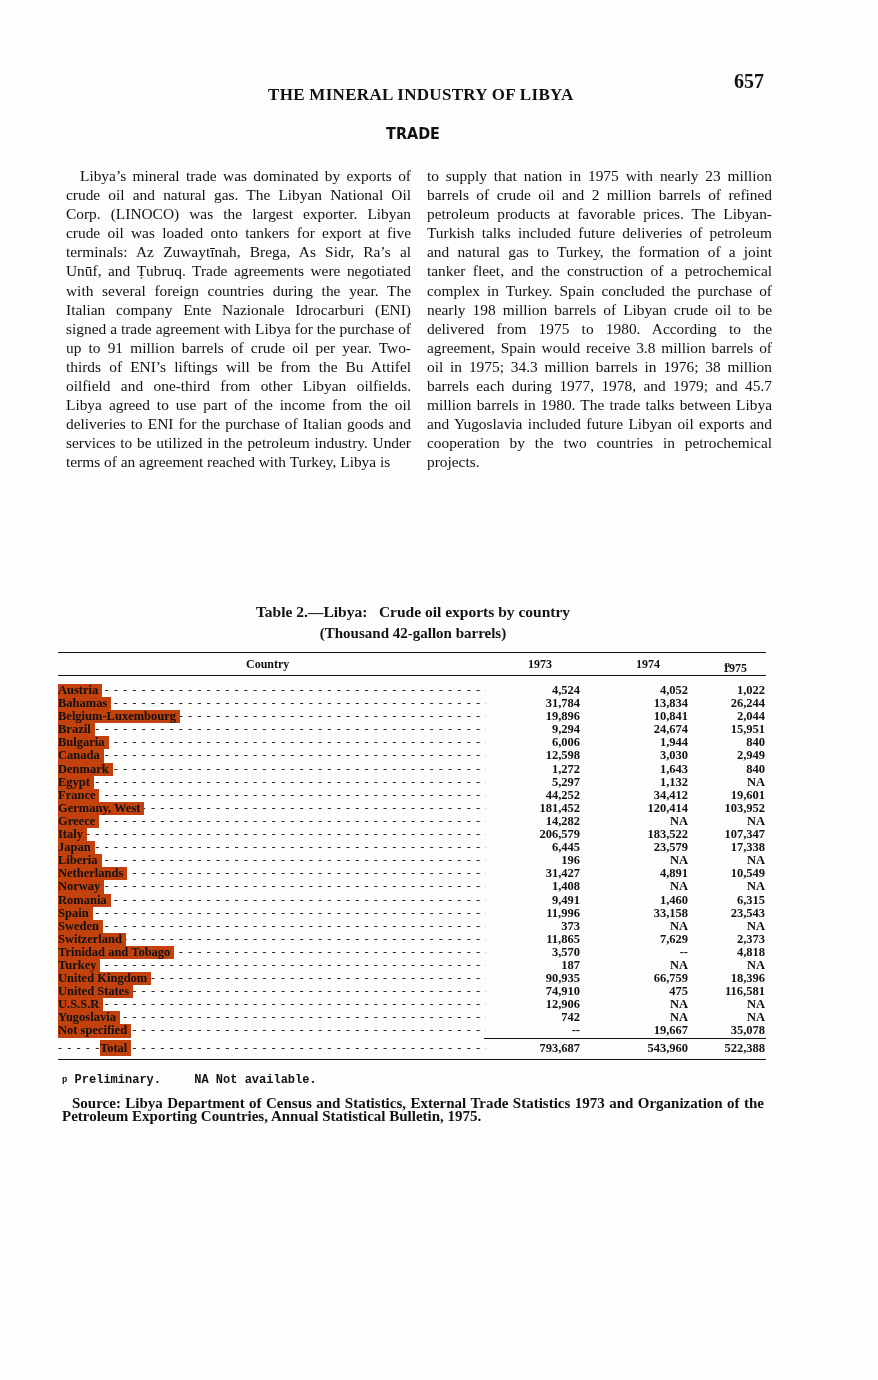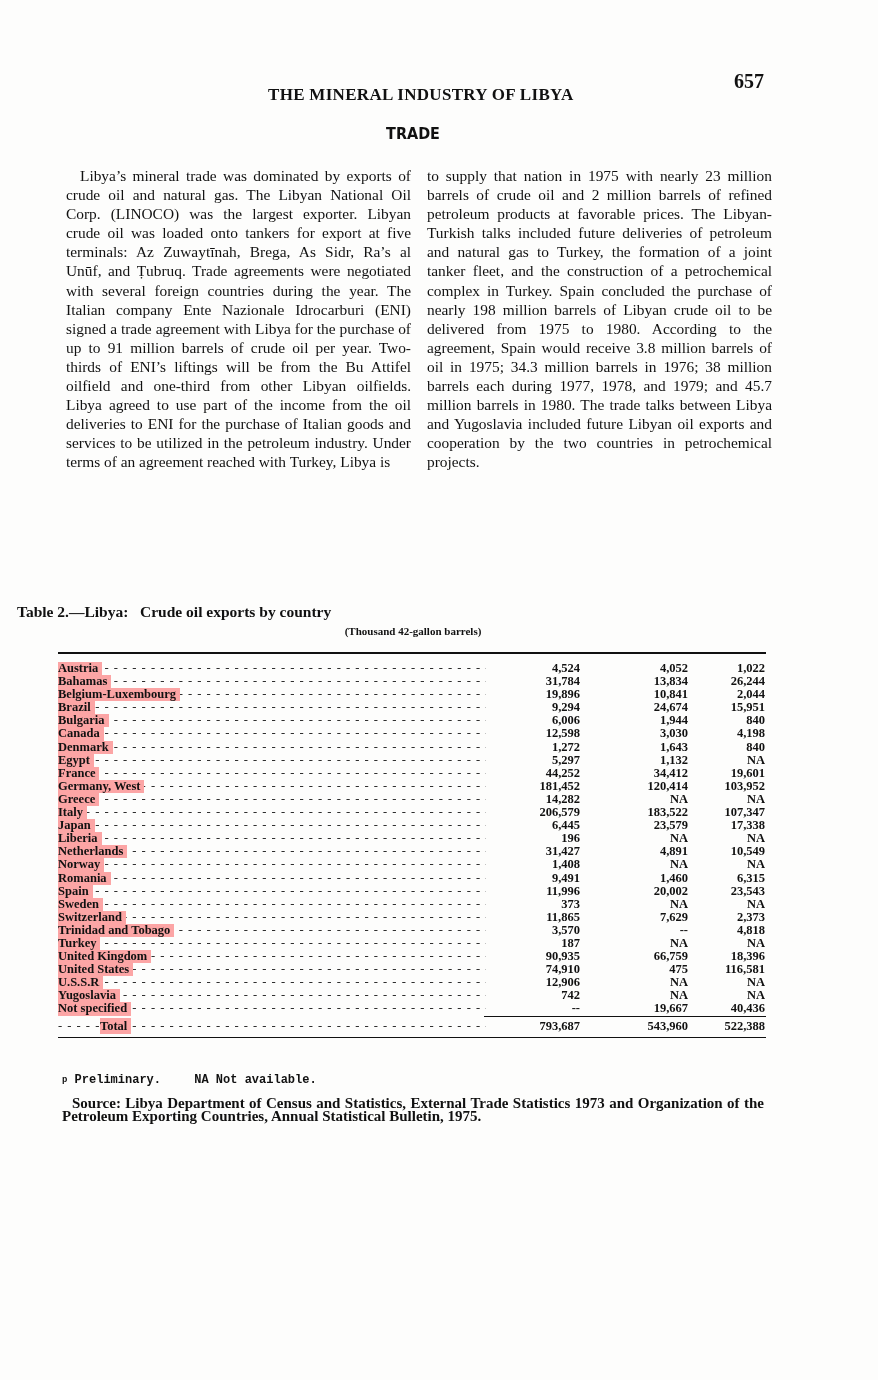--- a/index.html
+++ b/index.html
@@ -25,42 +25,42 @@
       transform: scaleX(0.9);
     }
     .col {
       position: absolute; top: 166px; width: 345px;
       font-family: "Liberation Serif", serif; font-size: 15.4px; line-height: 19.1px;
       text-align: justify;
     }
     .col-left { left: 66px; text-indent: 14px; }
     .col-right { left: 427px; }
     .table-caption {
-      position: absolute; top: 603px; left: 0; width: 826px; text-align: left;
-      font-family: "Liberation Serif", serif; font-weight: bold; font-size: 15.5px; padding-left: 17px;
+      position: absolute; top: 603px; left: 0; width: 826px; text-align: center;
+      font-family: "Liberation Serif", serif; font-weight: bold; font-size: 15.5px;
     }
     .table-subcaption {
       position: absolute; top: 625px; left: 0; width: 826px; text-align: center;
-      font-family: "Liberation Serif", serif; font-weight: bold; font-size: 11px;
+      font-family: "Liberation Serif", serif; font-weight: bold; font-size: 15px;
     }
     .table {
       position: absolute; top: 652px; left: 58px; width: 708px;
       font-family: "Liberation Serif", serif; font-weight: bold; font-size: 12.5px;
     }
     .rule { height: 0; border-top: 1.6px solid #111; }
     .thead { position: relative; height: 22px; }
     .thead span { position: absolute; top: 4px; font-size: 12px; }
     .th-country { left: 188px; }
     .th-1973 { left: 470px; }
     .th-1974 { left: 578px; }
     .th-1975 { left: 665px; }
     .th-1975 sup { font-size: 9px; vertical-align: 1px; margin-left: 2px; }
     .tbody { padding-top: 8px; }
     .row { position: relative; height: 13.1px; line-height: 13.1px; white-space: nowrap; }
-    .row .name { position: absolute; left: 0; top: 0; background: #fca5a5; padding-right: 4px; z-index: 1; }
+    .row .name { position: absolute; left: 0; top: 0; background: #c2410c; padding-right: 4px; z-index: 1; }
     .row .leader {
       position: absolute; left: 0; top: 0; width: 428px; overflow: hidden;
       letter-spacing: 1px; color: #222; font-weight: normal;
     }
     .row .v { position: absolute; top: 0; text-align: right; width: 80px; }
     .row .v1 { left: 442px; }
     .row .v2 { left: 550px; }
     .row .v3 { left: 627px; }
     .row.total { height: 16px; line-height: 16px; margin-top: 2px; }
     .row.total .name { left: 42px; }
@@ -90,20 +90,26 @@
 <div class="section-title">TRADE</div>
 
 <p class="col col-left" style="margin:0">Libya’s mineral trade was dominated by exports of crude oil and natural gas. The Libyan National Oil Corp. (LINOCO) was the largest exporter. Libyan crude oil was loaded onto tankers for export at five terminals: Az Zuwaytīnah, Brega, As Sidr, Ra’s al Unūf, and Ṭubruq. Trade agreements were negotiated with several foreign countries during the year. The Italian company Ente Nazionale Idrocarburi (ENI) signed a trade agreement with Libya for the purchase of up to 91 million barrels of crude oil per year. Two-thirds of ENI’s liftings will be from the Bu Attifel oilfield and one-third from other Libyan oilfields. Libya agreed to use part of the income from the oil deliveries to ENI for the purchase of Italian goods and services to be utilized in the petroleum industry. Under terms of an agreement reached with Turkey, Libya is</p>
 <p class="col col-right" style="margin:0">to supply that nation in 1975 with nearly 23 million barrels of crude oil and 2 million barrels of refined petroleum products at favorable prices. The Libyan-Turkish talks included future deliveries of petroleum and natural gas to Turkey, the formation of a joint tanker fleet, and the construction of a petrochemical complex in Turkey. Spain concluded the purchase of nearly 198 million barrels of Libyan crude oil to be delivered from 1975 to 1980. According to the agreement, Spain would receive 3.8 million barrels of oil in 1975; 34.3 million barrels in 1976; 38 million barrels each during 1977, 1978, and 1979; and 45.7 million barrels in 1980. The trade talks between Libya and Yugoslavia included future Libyan oil exports and cooperation by the two countries in petrochemical projects.</p>
 
 <div class="table-caption" style="white-space:pre">Table 2.—Libya:   Crude oil exports by country</div>
 <div class="table-subcaption">(Thousand 42-gallon barrels)</div>
 
 <div class="table">
   <div class="rule"></div>
+  <div class="thead">
+    <span class="th-country">Country</span>
+    <span class="th-1973">1973</span>
+    <span class="th-1974">1974</span>
+    <span class="th-1975"><span>1975</span><sup>p</sup></span>
+  </div>
   <div class="rule"></div>
   <div class="tbody" id="tbody">
       <div class="row">
         <span class="leader">- - - - - - - - - - - - - - - - - - - - - - - - - - - - - - - - - - - - - - - - - - - - - - - - - - - - - - - - - - - - - - - - - - - - - - - - - - - - - - - - - - - -</span>
         <span class="name">Austria</span>
         <span class="v v1">4,524</span>
         <span class="v v2">4,052</span>
         <span class="v v3">1,022</span>
       </div>
       <div class="row">
@@ -132,21 +138,21 @@
         <span class="name">Bulgaria</span>
         <span class="v v1">6,006</span>
         <span class="v v2">1,944</span>
         <span class="v v3">840</span>
       </div>
       <div class="row">
         <span class="leader">- - - - - - - - - - - - - - - - - - - - - - - - - - - - - - - - - - - - - - - - - - - - - - - - - - - - - - - - - - - - - - - - - - - - - - - - - - - - - - - - - - - -</span>
         <span class="name">Canada</span>
         <span class="v v1">12,598</span>
         <span class="v v2">3,030</span>
-        <span class="v v3">4,198</span>
+        <span class="v v3">2,949</span>
       </div>
       <div class="row">
         <span class="leader">- - - - - - - - - - - - - - - - - - - - - - - - - - - - - - - - - - - - - - - - - - - - - - - - - - - - - - - - - - - - - - - - - - - - - - - - - - - - - - - - - - - -</span>
         <span class="name">Denmark</span>
         <span class="v v1">1,272</span>
         <span class="v v2">1,643</span>
         <span class="v v3">840</span>
       </div>
       <div class="row">
         <span class="leader">- - - - - - - - - - - - - - - - - - - - - - - - - - - - - - - - - - - - - - - - - - - - - - - - - - - - - - - - - - - - - - - - - - - - - - - - - - - - - - - - - - - -</span>
@@ -215,21 +221,21 @@
         <span class="leader">- - - - - - - - - - - - - - - - - - - - - - - - - - - - - - - - - - - - - - - - - - - - - - - - - - - - - - - - - - - - - - - - - - - - - - - - - - - - - - - - - - - -</span>
         <span class="name">Romania</span>
         <span class="v v1">9,491</span>
         <span class="v v2">1,460</span>
         <span class="v v3">6,315</span>
       </div>
       <div class="row">
         <span class="leader">- - - - - - - - - - - - - - - - - - - - - - - - - - - - - - - - - - - - - - - - - - - - - - - - - - - - - - - - - - - - - - - - - - - - - - - - - - - - - - - - - - - -</span>
         <span class="name">Spain</span>
         <span class="v v1">11,996</span>
-        <span class="v v2">20,002</span>
+        <span class="v v2">33,158</span>
         <span class="v v3">23,543</span>
       </div>
       <div class="row">
         <span class="leader">- - - - - - - - - - - - - - - - - - - - - - - - - - - - - - - - - - - - - - - - - - - - - - - - - - - - - - - - - - - - - - - - - - - - - - - - - - - - - - - - - - - -</span>
         <span class="name">Sweden</span>
         <span class="v v1">373</span>
         <span class="v v2">NA</span>
         <span class="v v3">NA</span>
       </div>
       <div class="row">
@@ -279,21 +285,21 @@
         <span class="name">Yugoslavia</span>
         <span class="v v1">742</span>
         <span class="v v2">NA</span>
         <span class="v v3">NA</span>
       </div>
       <div class="row">
         <span class="leader">- - - - - - - - - - - - - - - - - - - - - - - - - - - - - - - - - - - - - - - - - - - - - - - - - - - - - - - - - - - - - - - - - - - - - - - - - - - - - - - - - - - -</span>
         <span class="name">Not specified</span>
         <span class="v v1">--</span>
         <span class="v v2">19,667</span>
-        <span class="v v3">40,436</span>
+        <span class="v v3">35,078</span>
       </div>
     </div>
   <div class="sum-rule">
       <div></div>
     </div>
   <div class="row total">
     <span class="leader">- - - - - - - - - - - - - - - - - - - - - - - - - - - - - - - - - - - - - - - - - - - - - - - - - - - - - - - - - - - - - - - - - - - - - - - - - - - - - - - - - - - -</span>
     <span class="name">Total</span>
     <span class="v v1">793,687</span>
     <span class="v v2">543,960</span>

